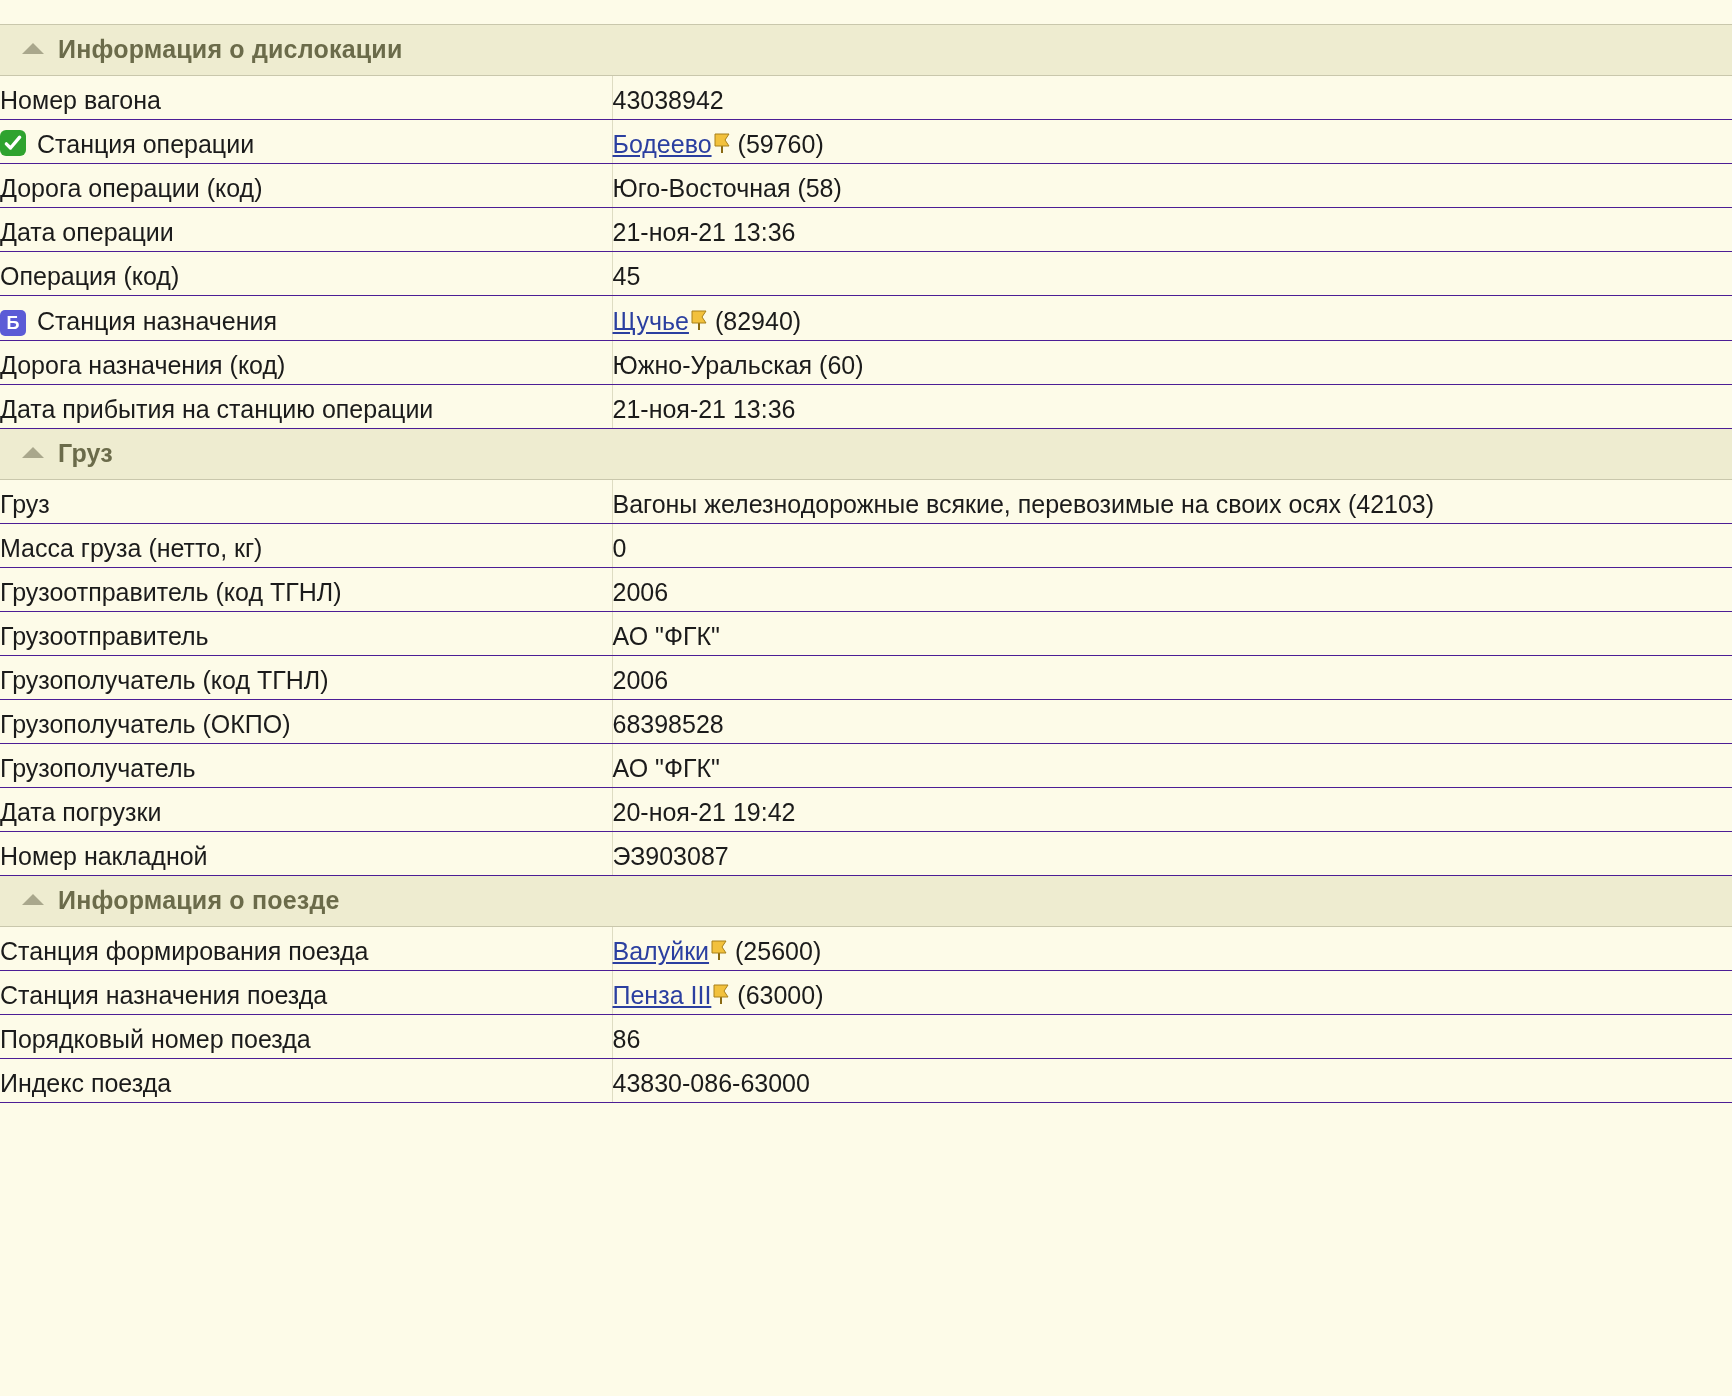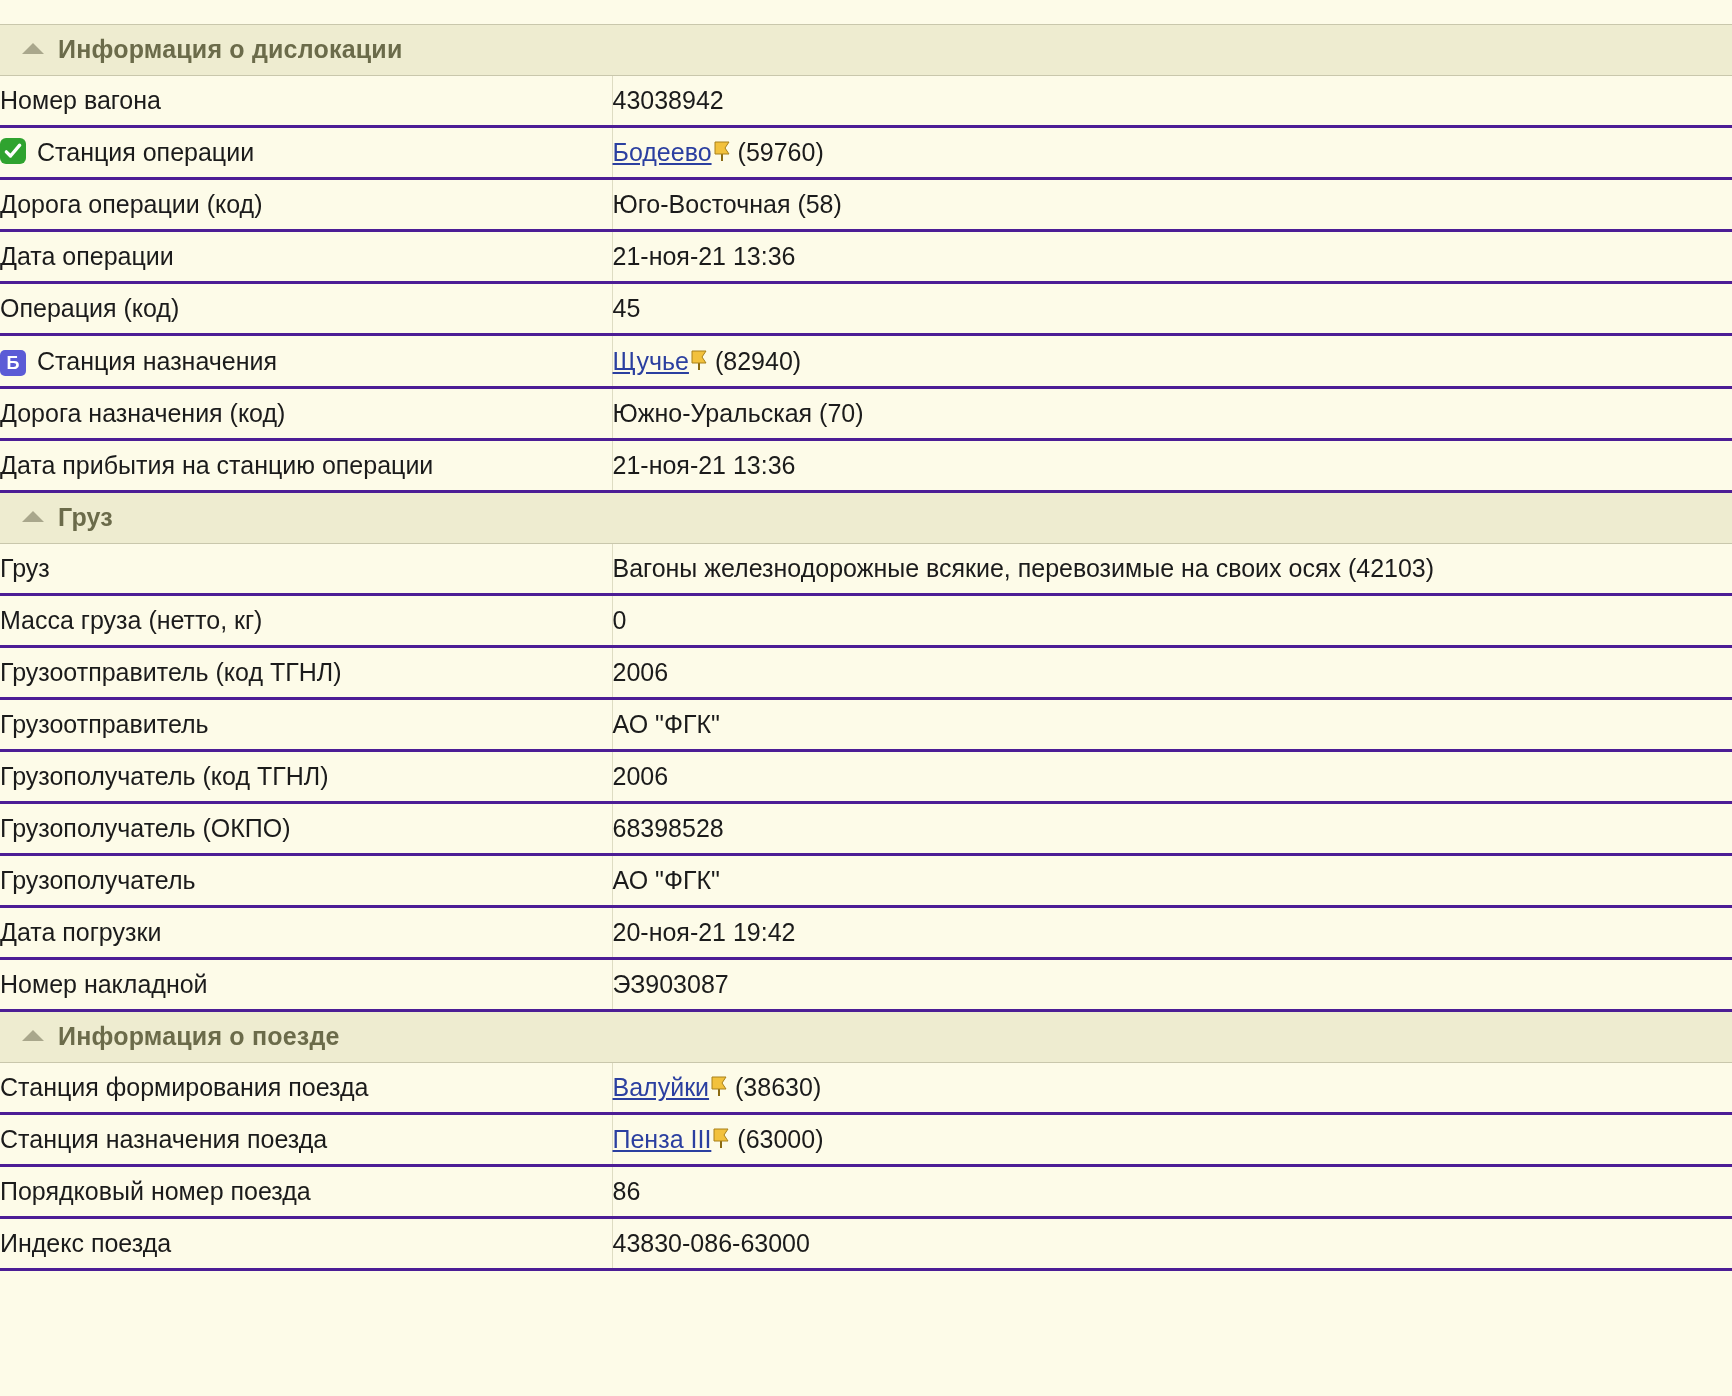--- a/index.html
+++ b/index.html
@@ -45,24 +45,24 @@
     height: 0;
     border-left: 11px solid transparent;
     border-right: 11px solid transparent;
     border-bottom: 11px solid #a9a78c;
     position: relative;
     top: -1px;
     flex: none;
   }
   
   tr.row > td {
-    border-bottom: 3px solid #4c1d95;
+    border-bottom: 1px solid #4c1d95;
     font-size: 25px;
     line-height: 30px;
-    padding: 9px 0 10px 0;
+    padding: 9px 0 4px 0;
     vertical-align: middle;
   }
   td.label {
     width: 612px;
     padding-left: 22px;
     border-right: 1px solid #dedcc2;
     color: #1b1b1b;
     white-space: nowrap;
     overflow: hidden;
   }
@@ -244,21 +244,21 @@
   <tr class="row">
     <td class="label">
       <div class="label-inner">
 
         <span class="label-text">Дорога назначения (код)</span>
       </div>
     </td>
     <td class="value">
       <div class="val-inner">
 
-        <span class="value-text nowrap">Южно-Уральская (70)</span>
+        <span class="value-text nowrap">Южно-Уральская (60)</span>
       </div>
     </td>
   </tr>
 
 
   <tr class="row">
     <td class="label">
       <div class="label-inner">
 
         <span class="label-text">Дата прибытия на станцию операции</span>
@@ -432,21 +432,21 @@
 
         <span class="label-text">Станция формирования поезда</span>
       </div>
     </td>
     <td class="value">
       <div class="val-inner">
         <span class="link-slot"><a class="station" href="#">Валуйки</a><span class="pin"><svg viewBox="0 0 20 24" width="20" height="24">
                     <rect x="9" y="4" width="2" height="18" fill="#8a6a12"></rect>
                     <path d="M3 3 L17 3 L13 9 L17 15 L3 15 Z" fill="#f2c13c" stroke="#a8801a" stroke-width="1"></path>
                   </svg></span></span>
-        <span class="value-text nowrap">(38630)</span>
+        <span class="value-text nowrap">(25600)</span>
       </div>
     </td>
   </tr>
 
   <tr class="row">
     <td class="label">
       <div class="label-inner">
 
         <span class="label-text">Станция назначения поезда</span>
       </div>

